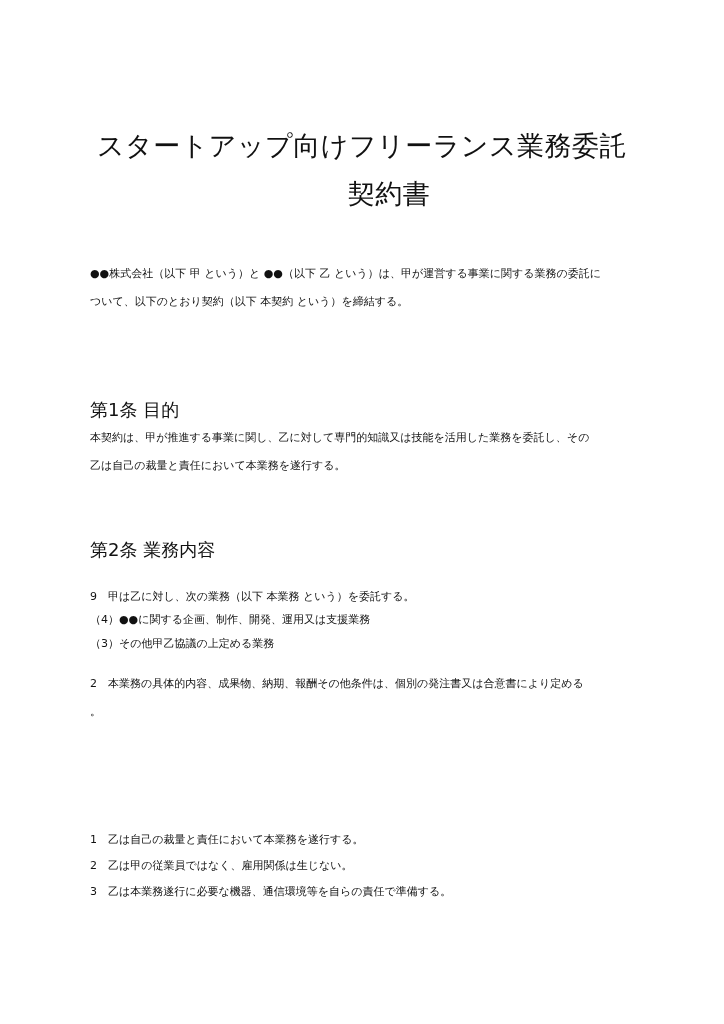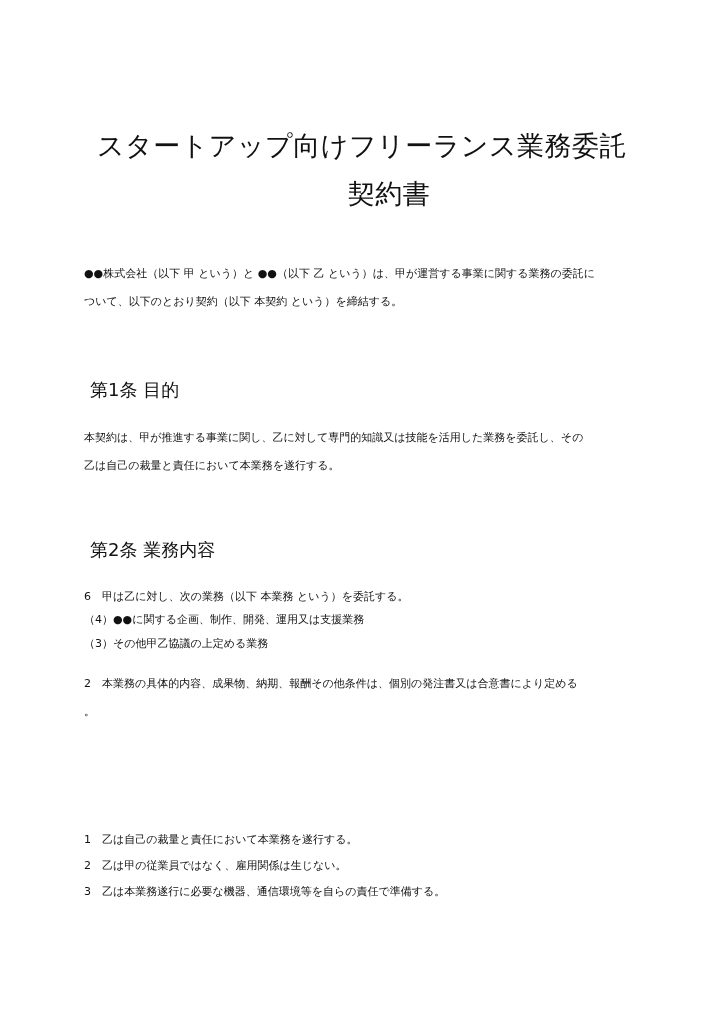--- a/index.html
+++ b/index.html
@@ -8,43 +8,43 @@
       font-family: "DejaVu Sans", "Liberation Sans", sans-serif; color: #111111;
     }
     .page { position: absolute; left: 0; top: 0; width: 724px; height: 850px; background: #fff; padding-left: 23px; }
     .title {
       position: absolute; left: 0; width: 724px; text-align: center;
       font-size: 27px; font-weight: normal; color: #111; letter-spacing: 0.5px; margin: 0;
     }
     .t1 { top: 128px; }
     .t2 { top: 176px; margin-left: 27px; }
     .para {
-      position: absolute; left: 84px; width: 560px;
+      position: absolute; left: 90px; width: 560px;
       font-size: 11px; line-height: 27px; color: #111; margin: 0; white-space: nowrap;
     }
     .heading {
       position: absolute; left: 90px; font-size: 18px; color: #111; margin: 0; font-weight: normal;
     }
   </style>
 </head>
 <body>
 
 <div class="page">
   <h1 class="title t1">スタートアップ向けフリーランス業務委託</h1>
   <h1 class="title t2">契約書</h1>
 
   <p class="para" style="top:260px">●●株式会社（以下 甲 という）と ●●（以下 乙 という）は、甲が運営する事業に関する業務の委託に</p>
   <p class="para" style="top:288px">ついて、以下のとおり契約（以下 本契約 という）を締結する。</p>
 
-  <h2 class="heading" style="top:378px">第1条 目的</h2>
+  <h2 class="heading" style="top:398px">第1条 目的</h2>
   <p class="para" style="top:424px">本契約は、甲が推進する事業に関し、乙に対して専門的知識又は技能を活用した業務を委託し、その</p>
   <p class="para" style="top:452px">乙は自己の裁量と責任において本業務を遂行する。</p>
 
   <h2 class="heading" style="top:538px">第2条 業務内容</h2>
-  <p class="para" style="top:583px">6　甲は乙に対し、次の業務（以下 本業務 という）を委託する。</p>
+  <p class="para" style="top:583px">9　甲は乙に対し、次の業務（以下 本業務 という）を委託する。</p>
   <p class="para" style="top:606px">（4）●●に関する企画、制作、開発、運用又は支援業務</p>
   <p class="para" style="top:630px">（3）その他甲乙協議の上定める業務</p>
   <p class="para" style="top:670px">2　本業務の具体的内容、成果物、納期、報酬その他条件は、個別の発注書又は合意書により定める</p>
   <p class="para" style="top:698px">。</p>
 
   <p class="para" style="top:826px">1　乙は自己の裁量と責任において本業務を遂行する。</p>
   <p class="para" style="top:852px">2　乙は甲の従業員ではなく、雇用関係は生じない。</p>
   <p class="para" style="top:878px">3　乙は本業務遂行に必要な機器、通信環境等を自らの責任で準備する。</p>
 </div>
 

